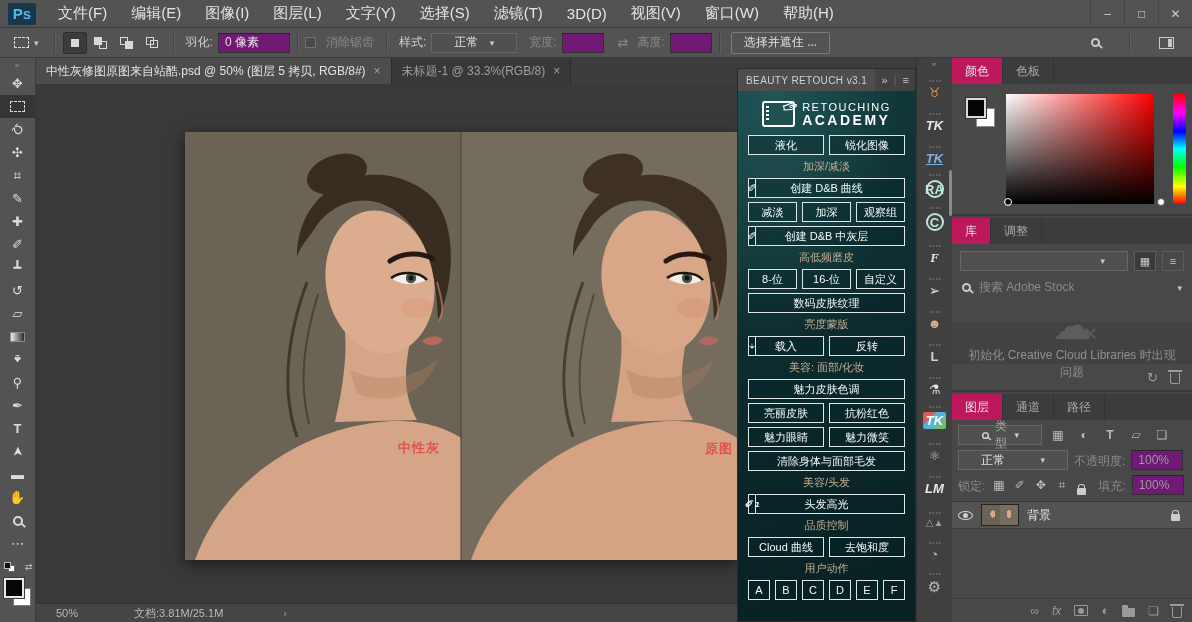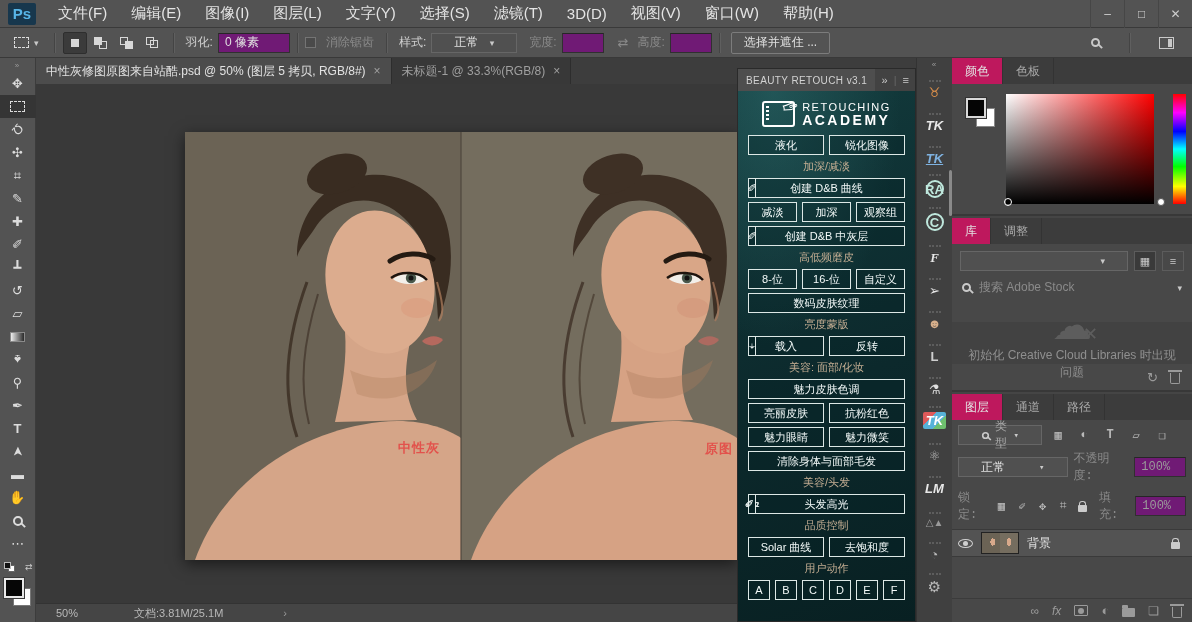--- a/index.html
+++ b/index.html
@@ -126,21 +126,21 @@
   .viewbtn.active{background:#3a3a3a;}
   .lib-search{display:flex;align-items:center;gap:8px;margin:8px 10px 0;color:#8a8a8a;}
   .lib-body{position:absolute;left:0;right:0;top:104px;bottom:26px;background:#424242;
             display:flex;flex-direction:column;align-items:center;justify-content:center;color:#8f8f8f;}
   .cloudx{position:relative;font-size:40px;color:#5d5d5d;line-height:1;}
   .cloudx .x{position:absolute;right:-6px;bottom:2px;font-size:18px;color:#5d5d5d;}
   .lib-err{font-size:12px;text-align:center;width:210px;margin-top:2px;color:#8f8f8f;}
   .lib-foot{position:absolute;left:0;right:0;bottom:0;height:26px;display:flex;align-items:center;
             justify-content:flex-end;gap:12px;padding-right:12px;color:#9a9a9a;}
   
-  .lay-row{display:flex;align-items:center;gap:6px;margin:5px 6px 0;font-family:Liberation Mono, monospace;}
+  .lay-row{display:flex;align-items:flex-end;gap:6px;margin:5px 6px 0;}
   .fic{color:#b9b9b9;font-size:12px;width:20px;height:20px;display:flex;align-items:center;justify-content:center;border:1px solid transparent;}
   .layer-entry{display:flex;align-items:center;gap:8px;height:28px;background:#535353;margin-top:6px;
                border-top:1px solid #3a3a3a;border-bottom:1px solid #3a3a3a;padding:0 6px;}
   .eye{position:relative;width:15px;height:9px;border:1px solid #cfcfcf;border-radius:50% 50%;}
   .eye::after{content:"";position:absolute;left:4px;top:1px;width:5px;height:5px;border-radius:50%;background:#cfcfcf;}
   .thumb{width:38px;height:22px;border:1px solid #222;background:
      radial-gradient(4px 6px at 30% 45%,#d8a98b 60%,transparent 61%),
      radial-gradient(4px 6px at 75% 45%,#d8a98b 60%,transparent 61%),
      linear-gradient(90deg,#6b6355 0 50%,#756d5f 50% 100%);}
   .lock{width:9px;height:7px;background:#ccc;border-radius:1px;position:relative;margin-top:4px;}
@@ -435,21 +435,21 @@
             <span>✐</span>
             <span class="sub">1</span>
           </div>
         <div class="bbtn sq">
             <span>✐</span>
             <span class="sub">2</span>
           </div>
       </div>
       <div class="bsec">品质控制</div>
       <div class="brow">
-        <div class="bbtn">Solar 曲线</div>
+        <div class="bbtn">Cloud 曲线</div>
         <div class="bbtn">去饱和度</div>
       </div>
       <div class="bsec">用户动作</div>
       <div class="brow">
         <div class="bbtn">A</div>
         <div class="bbtn">B</div>
         <div class="bbtn">C</div>
         <div class="bbtn">D</div>
         <div class="bbtn">E</div>
         <div class="bbtn">F</div>

